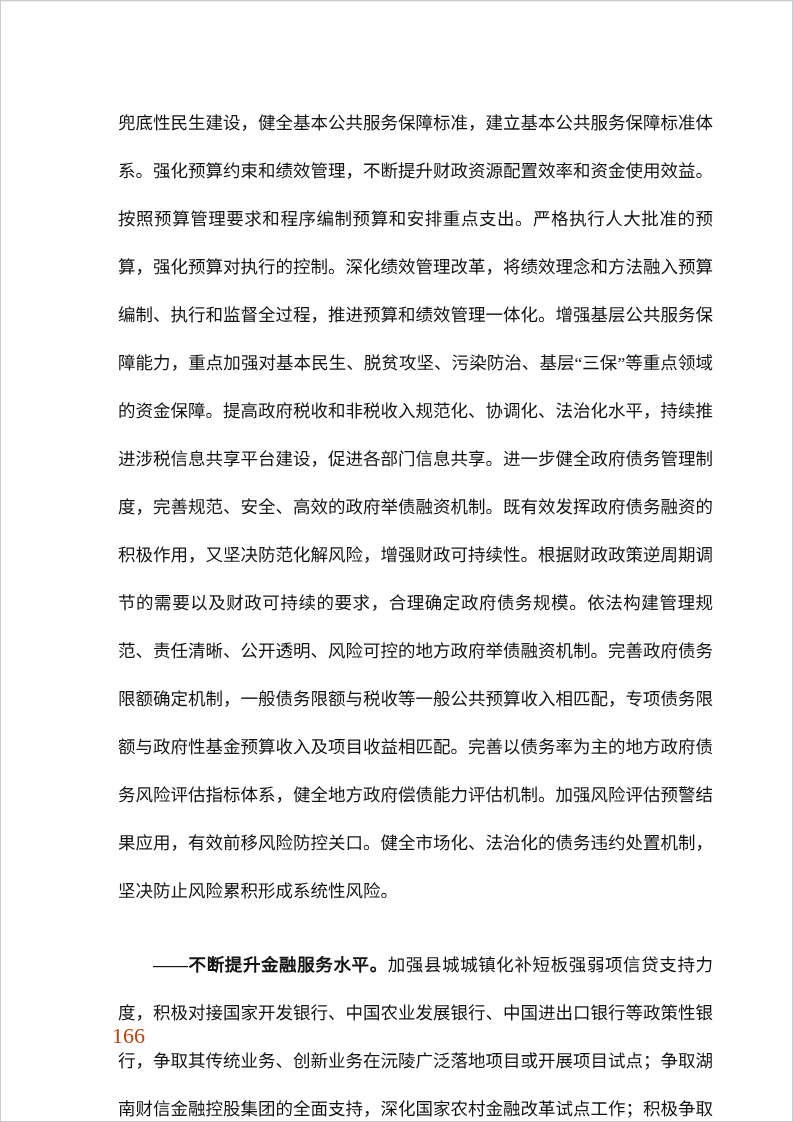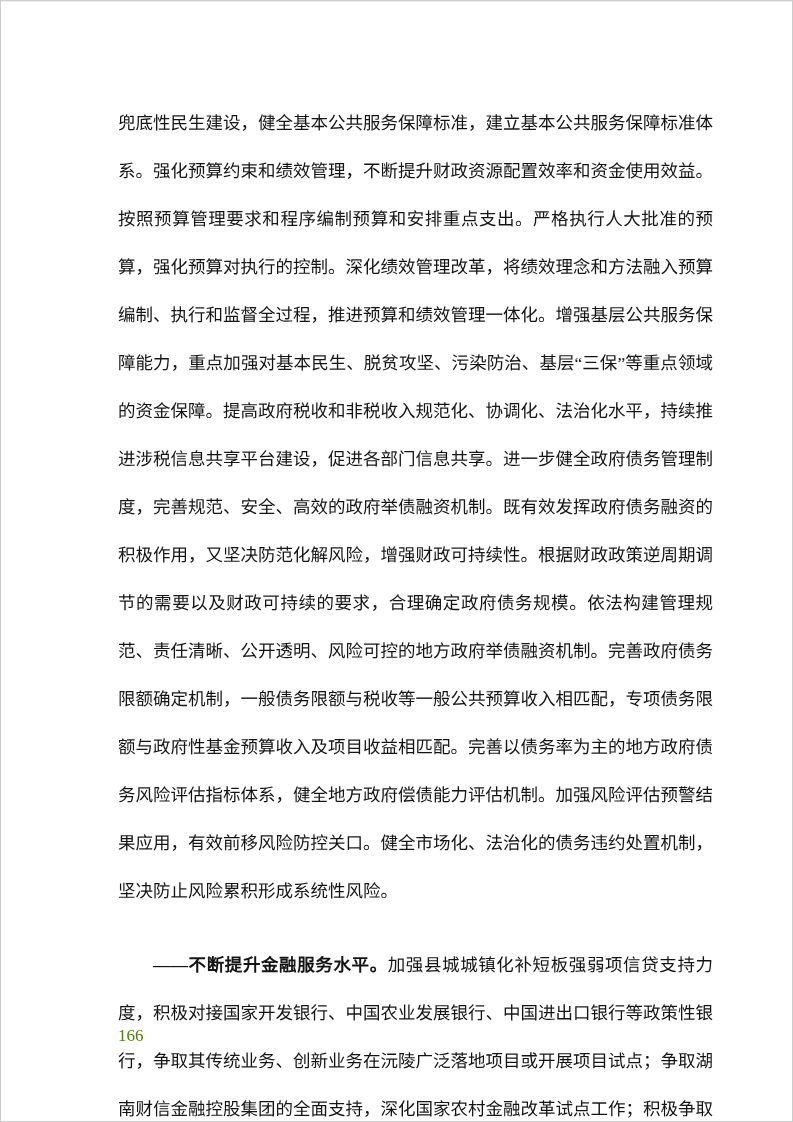--- a/index.html
+++ b/index.html
@@ -33,25 +33,25 @@
   }
   .para.indent {
     text-indent: 2em;
     margin-top: 26px;
   }
   .lead {
     font-weight: bold;
   }
   .page-number {
     position: absolute;
-    left: 118px;
+    left: 112px;
     top: 1026px;
-    font-size: 17px;
+    font-size: 22px;
     line-height: 20px;
-    color: #4d7c0f;
+    color: #c2410c;
   }
 </style>
 </head>
 <body>
 
 <div class="page">
   <div class="text-block">
     <p class="para"><span>兜底性民生建设，健全基本公共服务保障标准，建立基本公共服务保障标准体系。强化预算约束和绩效管理，不断提升财政资源配置效率和资金使用效益。按照预算管理要求和程序编制预算和安排重点支出。严格执行人大批准的预算，强化预算对执行的控制。深化绩效管理改革，将绩效理念和方法融入预算编制、执行和监督全过程，推进预算和绩效管理一体化。增强基层公共服务保障能力，重点加强对基本民生、脱贫攻坚、污染防治、基层“三保”等重点领域的资金保障。提高政府税收和非税收入规范化、协调化、法治化水平，持续推进涉税信息共享平台建设，促进各部门信息共享。进一步健全政府债务管理制度，完善规范、安全、高效的政府举债融资机制。既有效发挥政府债务融资的积极作用，又坚决防范化解风险，增强财政可持续性。根据财政政策逆周期调节的需要以及财政可持续的要求，合理确定政府债务规模。依法构建管理规范、责任清晰、公开透明、风险可控的地方政府举债融资机制。完善政府债务限额确定机制，一般债务限额与税收等一般公共预算收入相匹配，专项债务限额与政府性基金预算收入及项目收益相匹配。完善以债务率为主的地方政府债务风险评估指标体系，健全地方政府偿债能力评估机制。加强风险评估预警结果应用，有效前移风险防控关口。健全市场化、法治化的债务违约处置机制，坚决防止风险累积形成系统性风险。</span></p>
     <p class="para indent"><span class="lead">——不断提升金融服务水平。</span><span>加强县城城镇化补短板强弱项信贷支持力度，积极对接国家开发银行、中国农业发展银行、中国进出口银行等政策性银行，争取其传统业务、创新业务在沅陵广泛落地项目或开展项目试点；争取湖南财信金融控股集团的全面支持，深化国家农村金融改革试点工作；积极争取各商业银行县城城镇化补短板强弱项专项信贷额度及优惠利率；对符合条件的项目，通过直接投资、资本金注入、投资补助、贷款贴息等方式，优先安排财政性资金或地方政府专项债券，促进项目的经营性现金流与贷款条件相匹配；探索成立政策性风险补偿基金或担保公司，为借款人融资提供增信服务。持续拓宽涉</span></p>
   </div>

